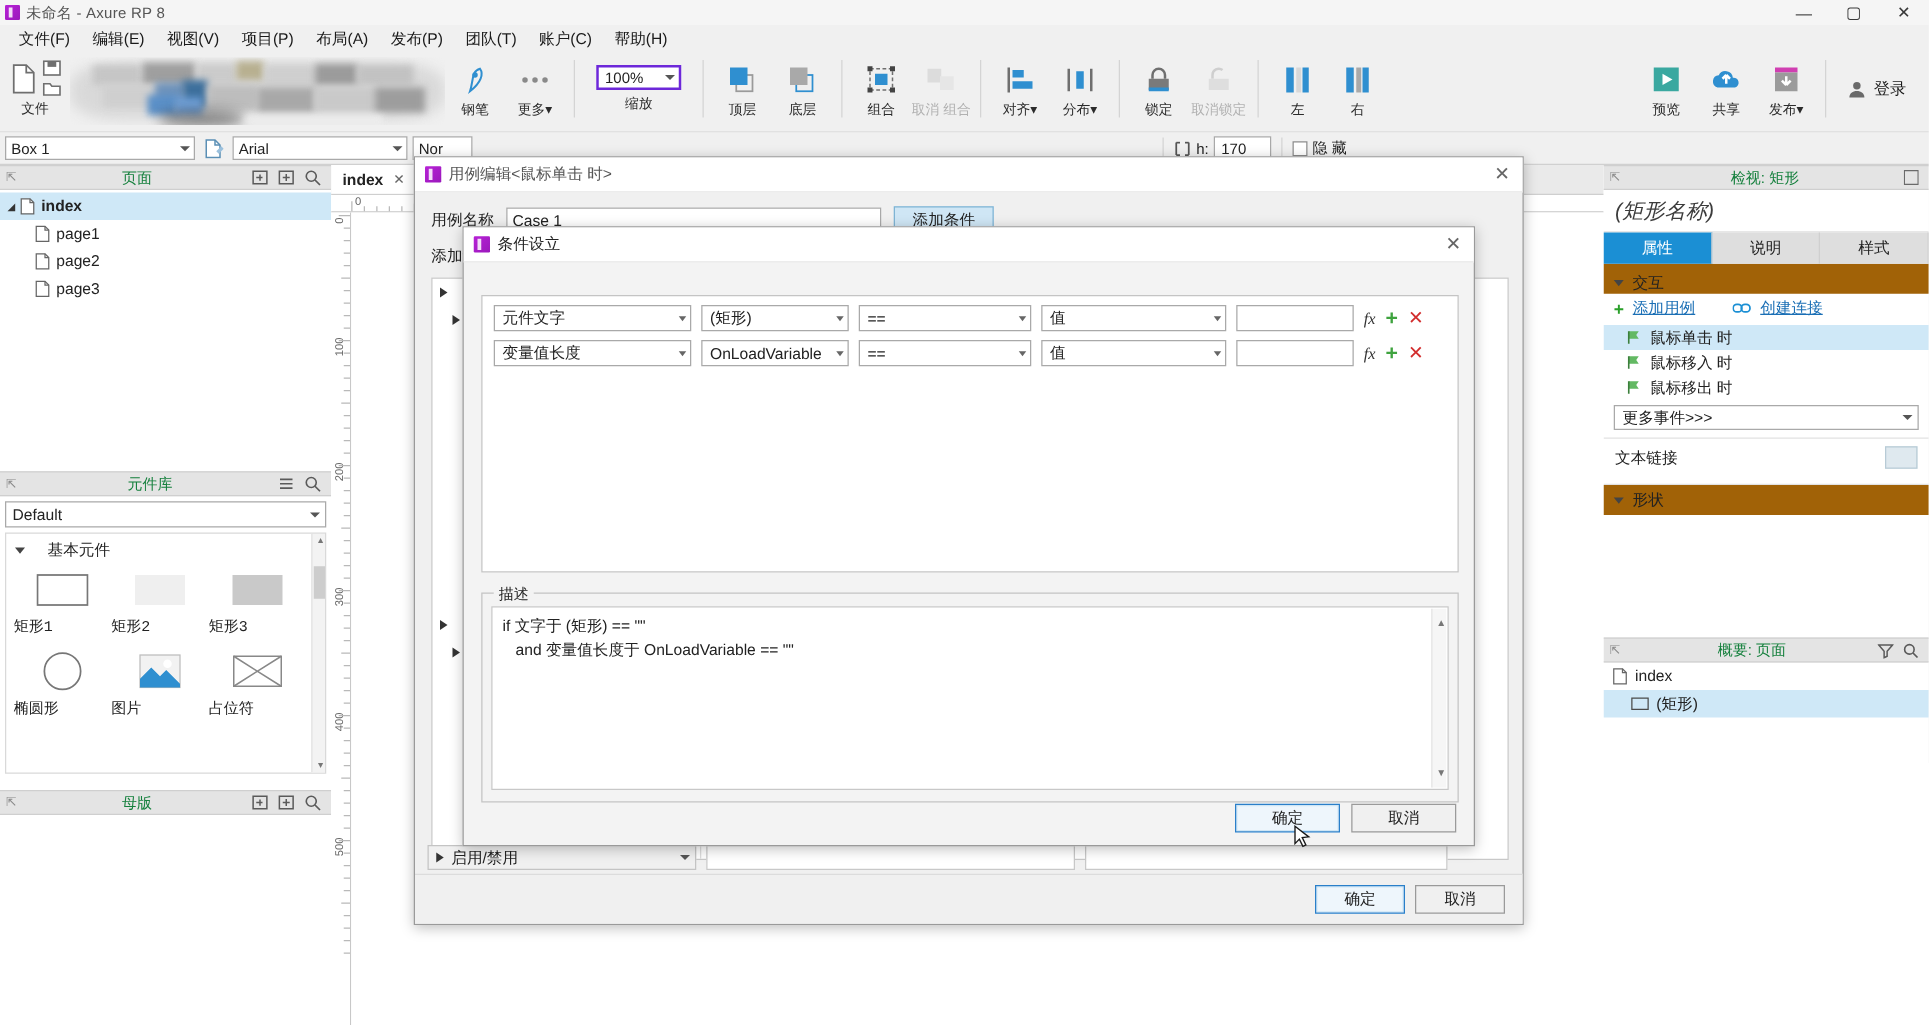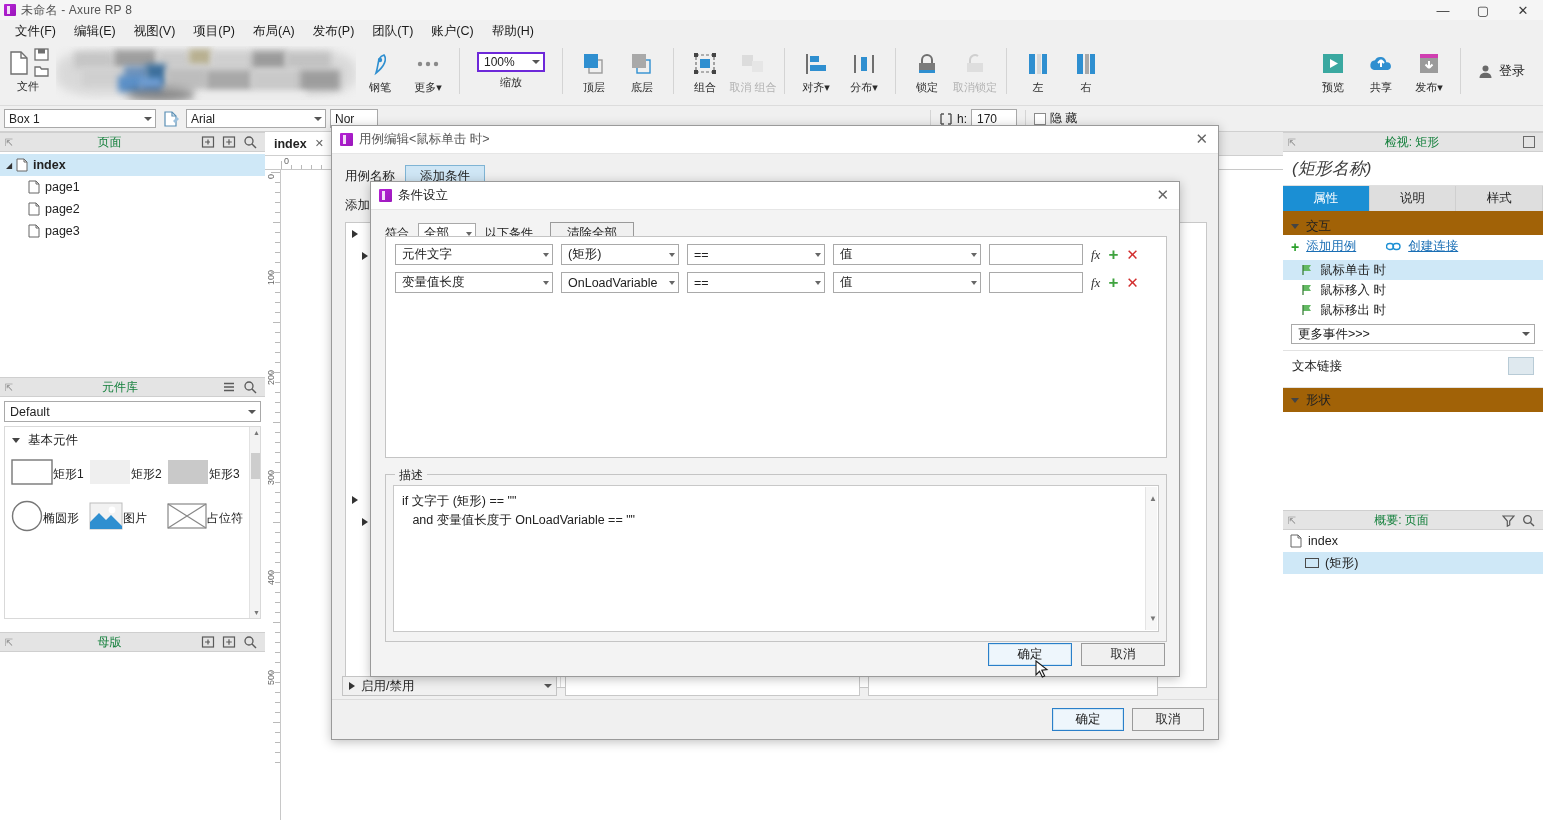--- a/index.html
+++ b/index.html
@@ -107,24 +107,24 @@
   .tree-row { height:22px; display:flex; align-items:center; font-size:12.5px; padding-left:6px; }
   .tree-row.selected { background:#cfe8f7; }
   .tree-row.root { font-weight:bold; }
   .tri { width:10px; color:#333; font-size:8px; display:flex; align-items:center; }
   .page-icon { width:12px;height:14px;margin-right:5px; position:relative; flex:none;}
 
   #widgets-panel { position:absolute; left:0; top:377px; width:265px; height:255px; background:#fff; }
   .lib-select { margin:4px 4px 0 4px; height:21px; background:#fff; border:1px solid #a9a9a9;
                 display:flex;align-items:center;justify-content:space-between;padding:0 4px 0 5px;font-size:12.5px;gap:16px;}
   .lib-body { position:relative; margin:4px 4px 0 4px; height:193px; border:1px solid #d9d9d9; background:#fff; overflow:hidden;}
-  .lib-section { display:flex; align-items:center; gap:8px; padding:5px 0 2px 7px; font-size:12.5px; }
+  .lib-section { display:flex; align-items:center; gap:18px; padding:5px 0 2px 7px; font-size:12.5px; }
   .chev { width:0;height:0;border-left:4px solid transparent;border-right:4px solid transparent;border-top:5px solid #444;}
   .wgrid { display:flex; flex-wrap:wrap; padding:4px 0 0 6px; }
-  .witem { width:78px; display:flex; flex-direction:row; align-items:center; margin-bottom:10px; }
+  .witem { width:78px; display:flex; flex-direction:column; margin-bottom:10px;font-family:Liberation Mono, monospace; }
   .wicon { height:34px; display:flex; align-items:center; justify-content:center; }
   .wlabel { font-size:12px; margin-top:4px; color:#222; }
   .lib-scroll { position:absolute; right:0; top:0; width:11px; height:100%; background:#f3f3f3; border-left:1px solid #e2e2e2;}
   .lib-scroll .thumb { position:absolute; left:1px; top:26px; width:9px; height:26px; background:#cdcdcd; }
   .lib-scroll .ar { position:absolute; left:3px; font-size:7px; color:#777; }
 
   #masters-panel { position:absolute; left:0; top:632px; width:265px; height:188px; background:#fff; }
 
   
   #canvas-wrap { position:absolute; left:265px; top:132px; width:1018px; height:688px; background:#fff; }
@@ -904,20 +904,23 @@
 
   <div class="dlg" id="dlg-case">
     <div class="dlg-title">
       <span class="ic"></span>
       <span class="tx">用例编辑&lt;鼠标单击 时&gt;</span>
       <span class="x">✕</span>
     </div>
 
     <div class="case-row1">
       <span class="case-lbl">用例名称</span>
+      <div class="case-input">
+        <span>Case 1</span>
+      </div>
       <div class="btn-blue">
         <span>添加条件</span>
       </div>
     </div>
 
     <div class="case-row2">
       <span>添加动作</span>
     </div>
 
     <div class="case-panes">
@@ -961,31 +964,20 @@
     </div>
   </div>
 
   <div class="dlg" id="dlg-cond">
     <div class="dlg-title">
       <span class="ic"></span>
       <span class="tx" style="color:#222">条件设立</span>
       <span class="x">✕</span>
     </div>
 
-    <div class="cond-top">
-      <span>符合</span>
-      <div class="cond-sel">
-        <span>全部</span>
-        <span class="cap" style="width:0;height:0;border-left:3.5px solid transparent;border-right:3.5px solid transparent;border-top:4px solid #666;"></span>
-      </div>
-      <span>以下条件</span>
-      <div class="btn-std" style="min-width:84px;margin-left:8px">
-        <span>清除全部</span>
-      </div>
-    </div>
 
     <div class="cond-area">
       <div class="cond-list">
 
         <div class="crow">
           <div class="csel" style="width:158px">
             <span>元件文字</span>
             <span class="cap"></span>
           </div>
           <div class="csel" style="width:118px">

